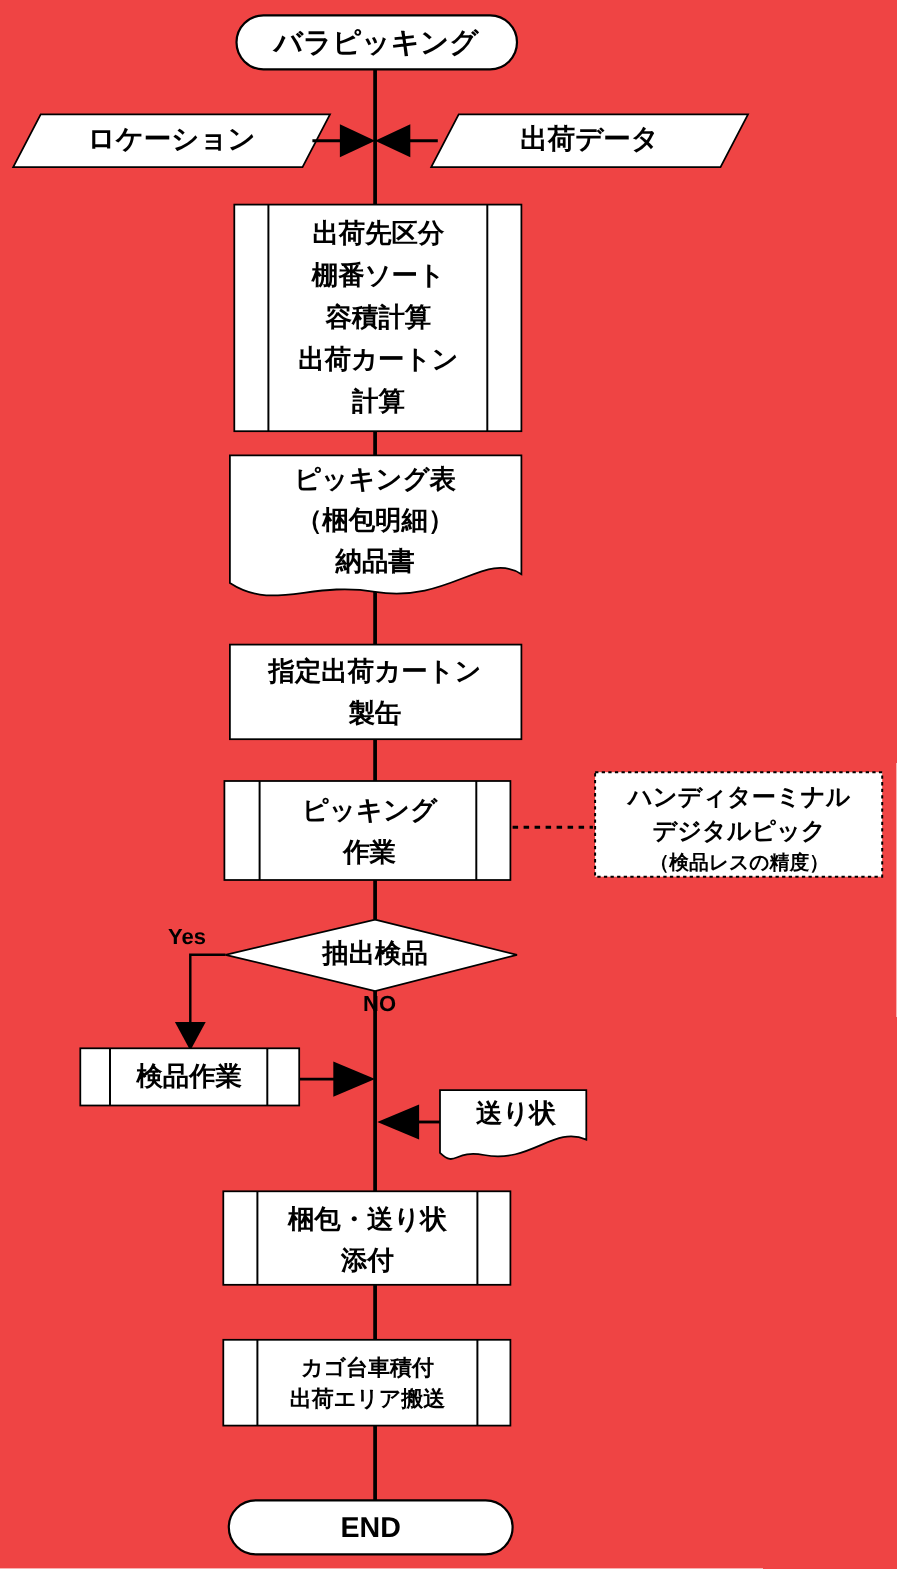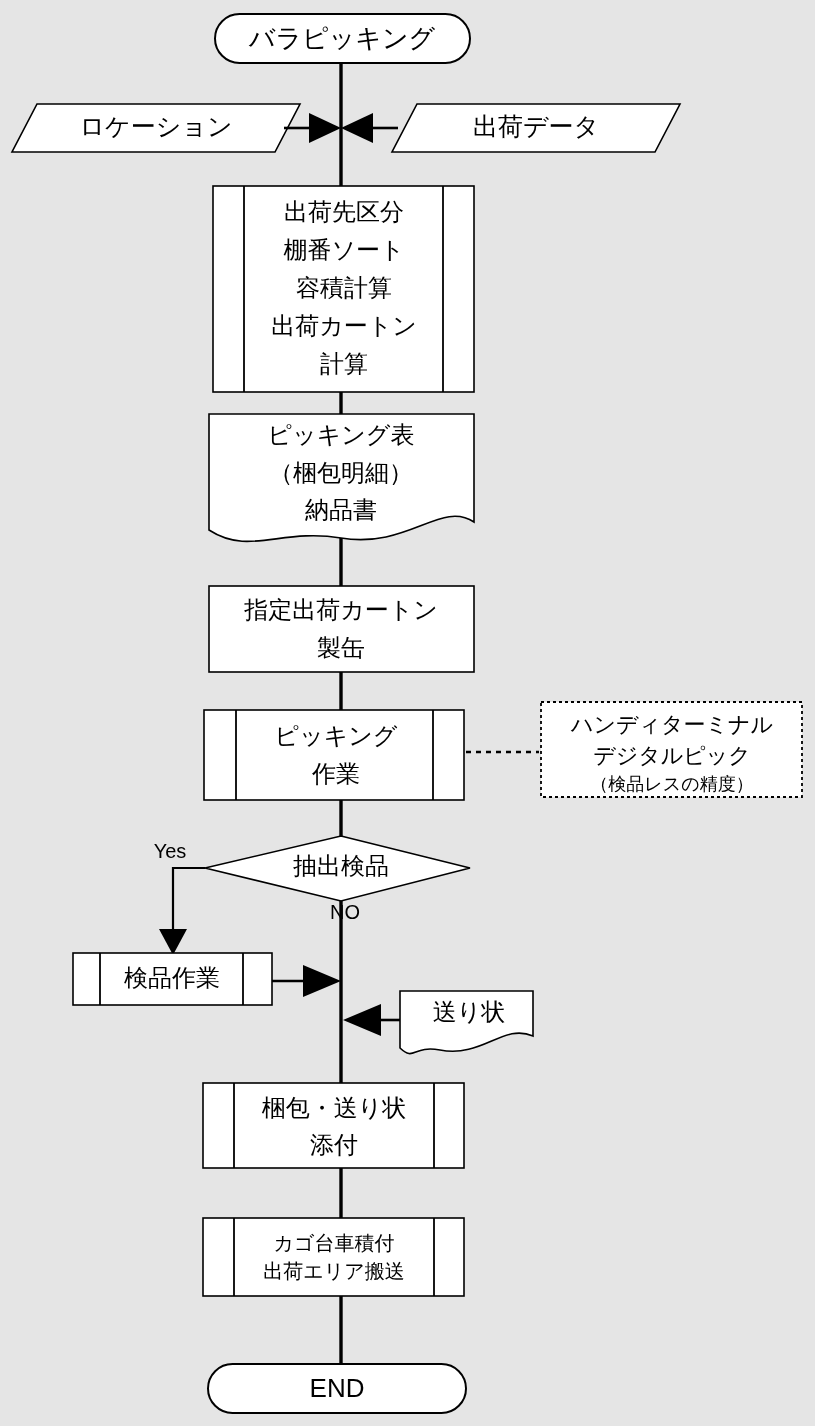--- a/index.html
+++ b/index.html
@@ -9,22 +9,23 @@
   }
   body {
     width: 815px;
     height: 1426px;
     font-family: "Liberation Sans", "DejaVu Sans", sans-serif;
   }
   #flowchart-root {
     position: relative;
     width: 815px;
     height: 1426px;
-    background: #e5e5e5;
+    background: #ef4444;
     overflow: hidden;
+    font-weight: bold;
   }
   svg#chart-svg {
     display: block;
     width: 815px;
     height: 1426px;
   }
   .shape-stroke {
     fill: #ffffff;
     stroke: #000000;
     stroke-width: 2;

